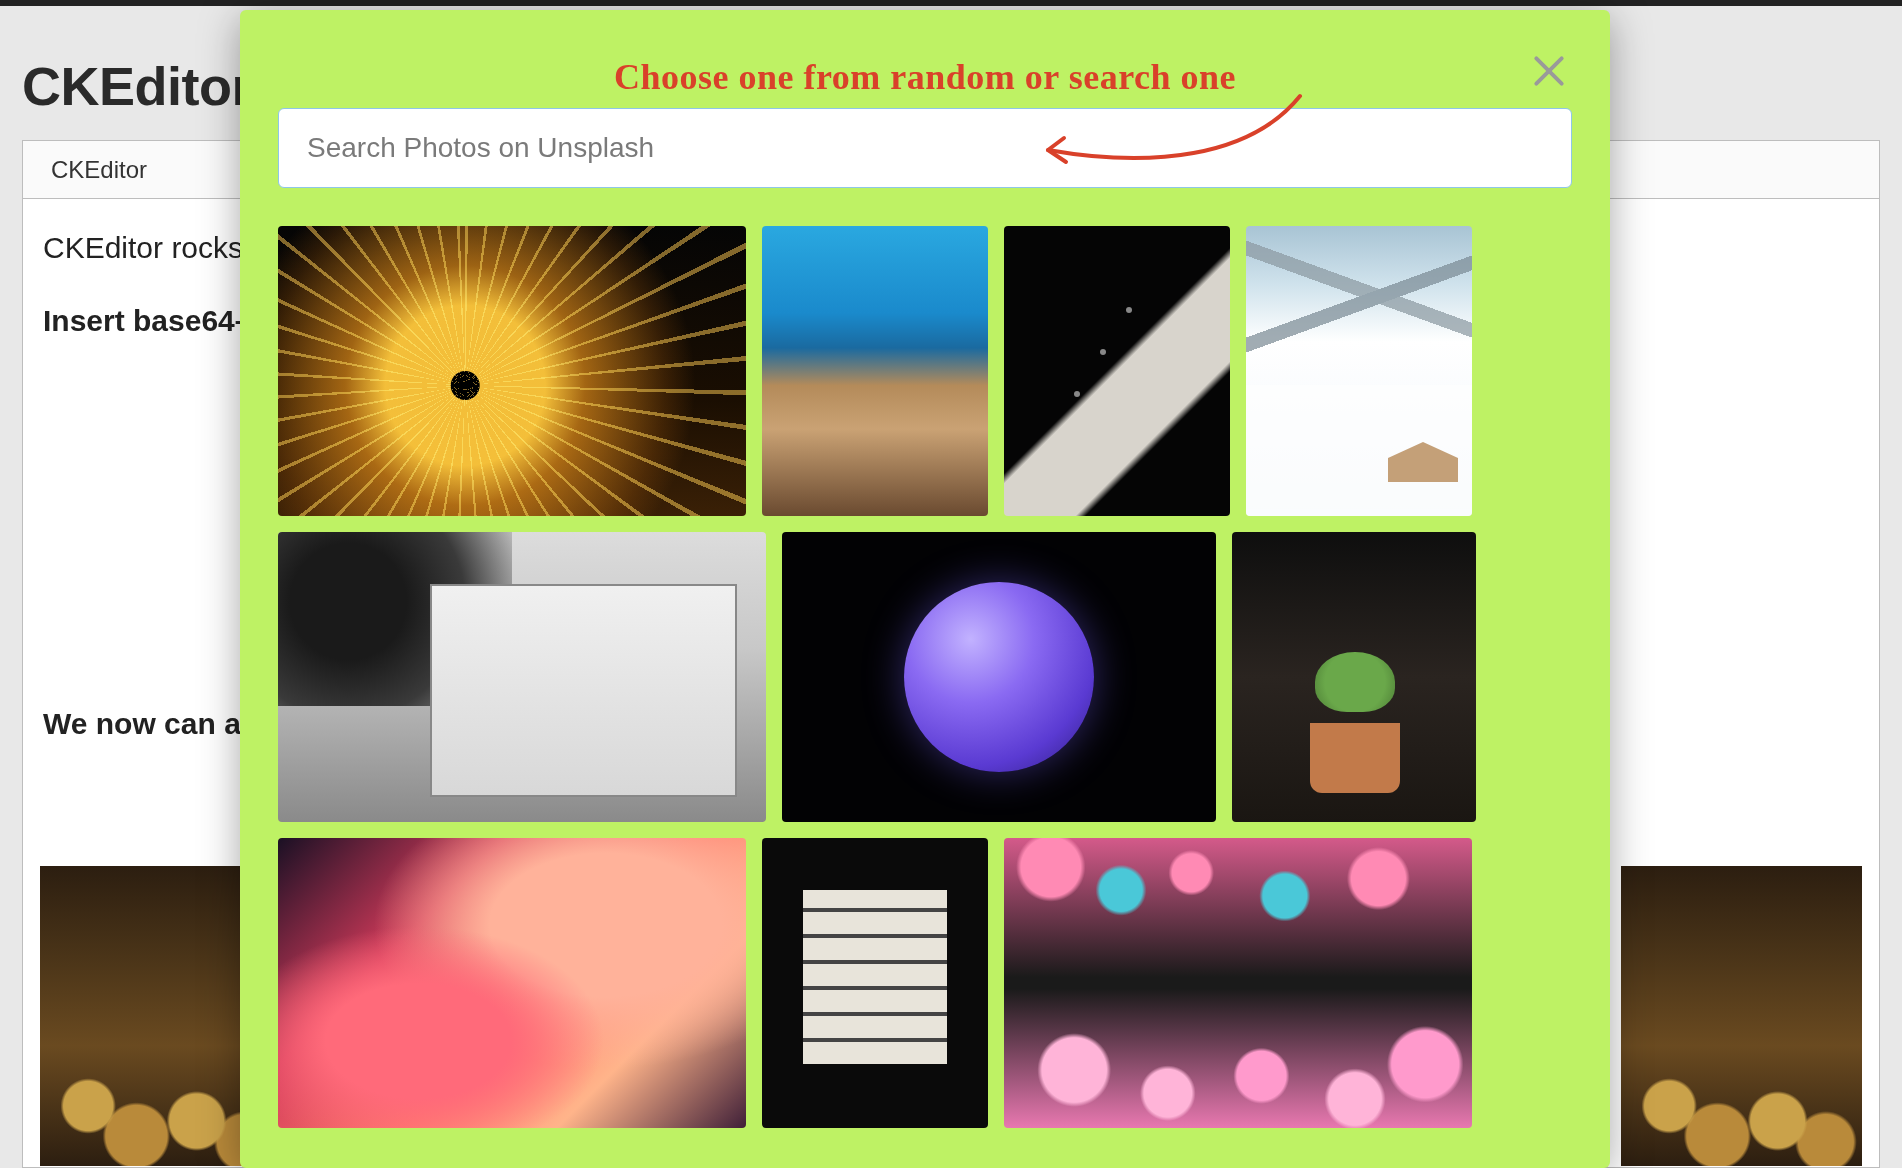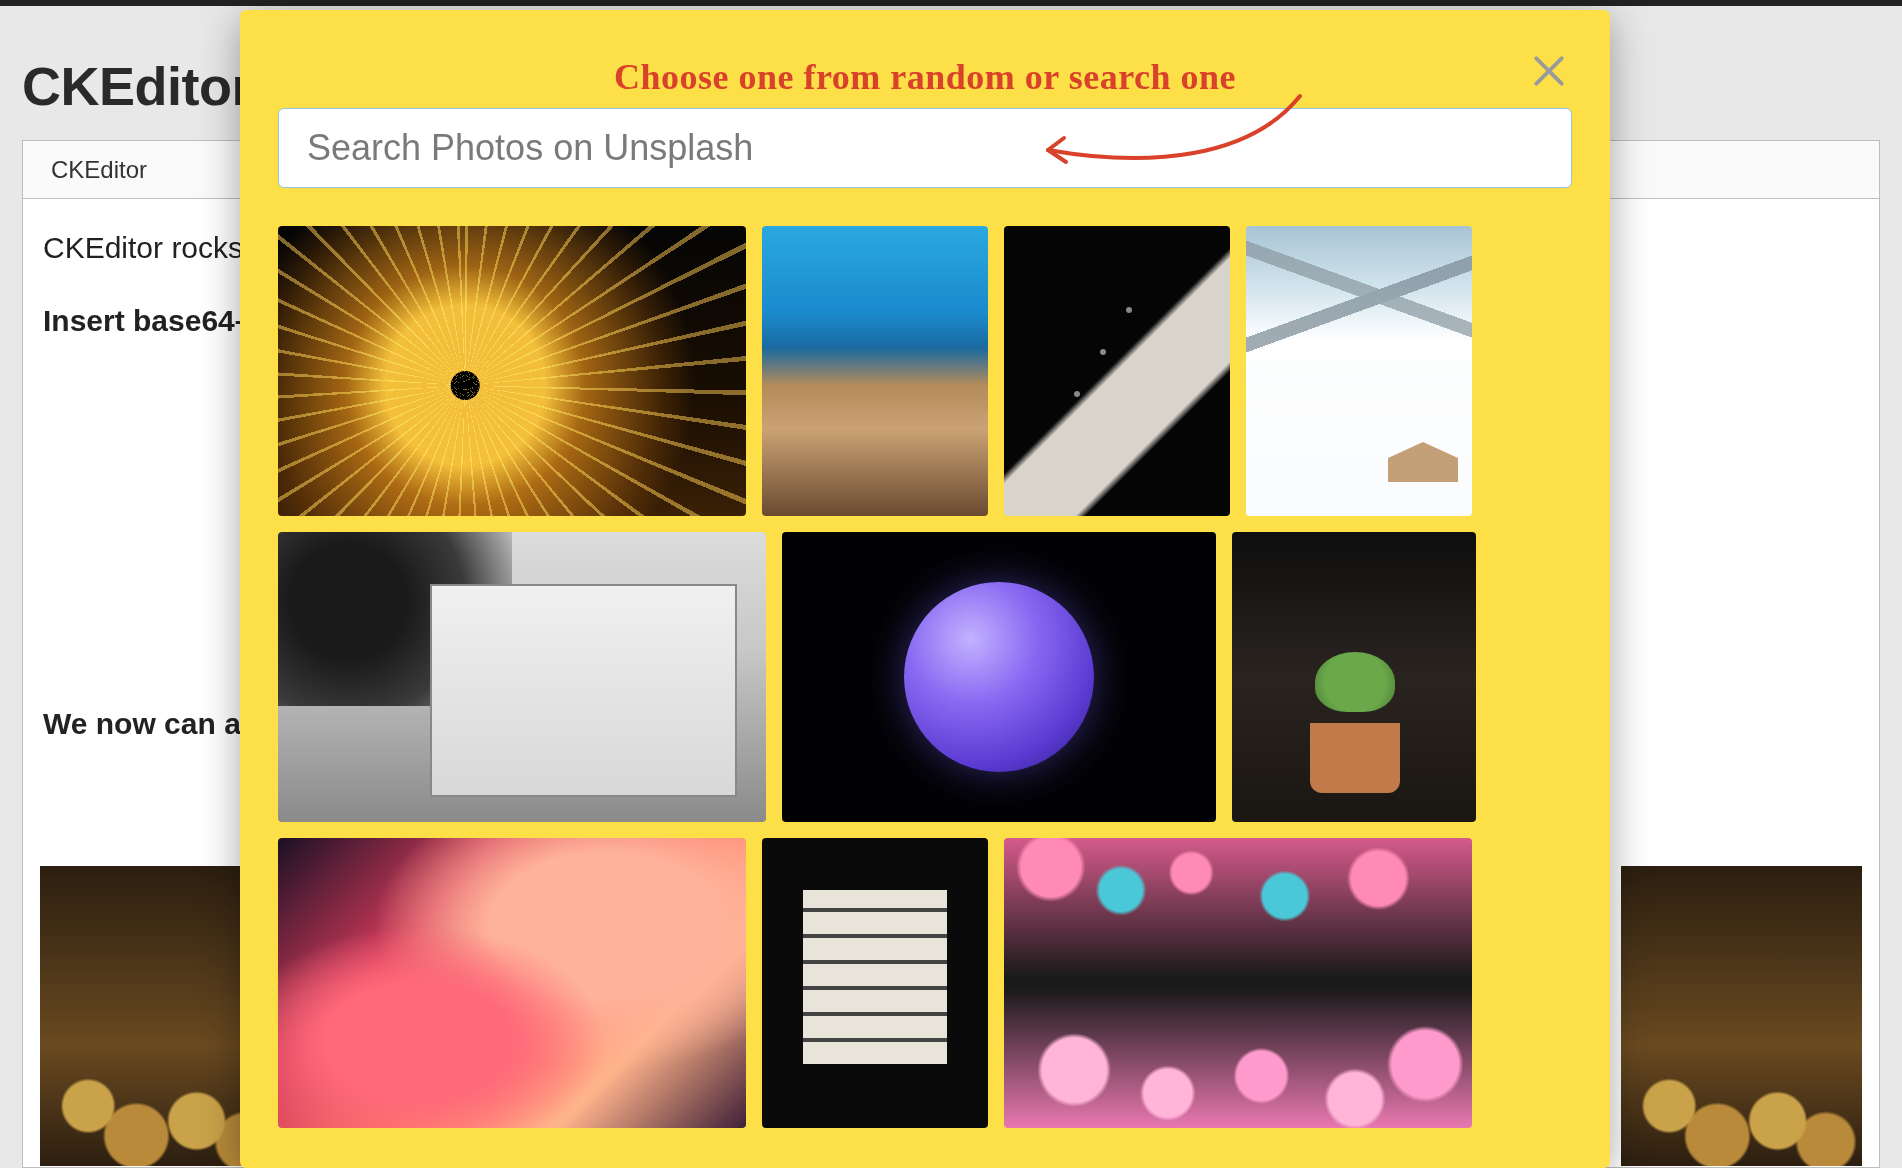--- a/index.html
+++ b/index.html
@@ -25,30 +25,30 @@
 .forest { position:relative; overflow:hidden; background:
   radial-gradient(circle at 20% 80%, #caa24a 0 8%, transparent 9%),
   radial-gradient(circle at 40% 90%, #b98a3a 0 10%, transparent 11%),
   radial-gradient(circle at 65% 85%, #caa24a 0 9%, transparent 10%),
   radial-gradient(circle at 85% 92%, #b98a3a 0 8%, transparent 9%),
   linear-gradient(180deg,#2c1e10 0%, #4a3418 30%, #6a4a20 60%, #2c1e10 100%);
 }
 
 
 .modal-backdrop { position:absolute; inset:0; background:rgba(0,0,0,0); }
-.modal { position:absolute; left:240px; top:10px; width:1370px; bottom:0; background:#fde047; border-radius:6px; box-shadow:0 8px 40px rgba(0,0,0,0.35); padding:28px 38px 0 38px; }
+.modal { position:absolute; left:240px; top:10px; width:1370px; bottom:0; background:#bef264; border-radius:6px; box-shadow:0 8px 40px rgba(0,0,0,0.35); padding:28px 38px 0 38px; }
 
 .annotation { position:absolute; top:46px; left:0; right:0; text-align:center; font-family:"Comic Sans MS","Marker Felt",cursive; font-weight:700; font-size:36px; color:#d9412a; letter-spacing:0.5px; }
 .arrow { position:absolute; top:78px; left:790px; width:280px; height:90px; pointer-events:none; }
 
 .close-x { position:absolute; top:42px; right:42px; width:38px; height:38px; cursor:pointer; color:#9a9a9a; }
 .close-x svg { width:100%; height:100%; }
 
 .search-wrap { margin-top:70px; }
-.search-input { width:100%; height:80px; border:1px solid #8fc6e8; border-radius:6px; font-size:36px; padding:0 28px; color:#333; outline:none; }
+.search-input { width:100%; height:80px; border:1px solid #8fc6e8; border-radius:6px; font-size:28px; padding:0 28px; color:#333; outline:none; }
 .search-input::placeholder { color:#7a7a7a; }
 
 .gallery { margin-top:38px; display:flex; flex-direction:column; gap:16px; }
 .g-row { display:flex; gap:16px; }
 .thumb { height:290px; border-radius:4px; cursor:pointer; position:relative; overflow:hidden; flex:0 0 auto; }
 
 
 .r1a { width:468px; }
 .r1b { width:226px; }
 .r1c { width:226px; }

